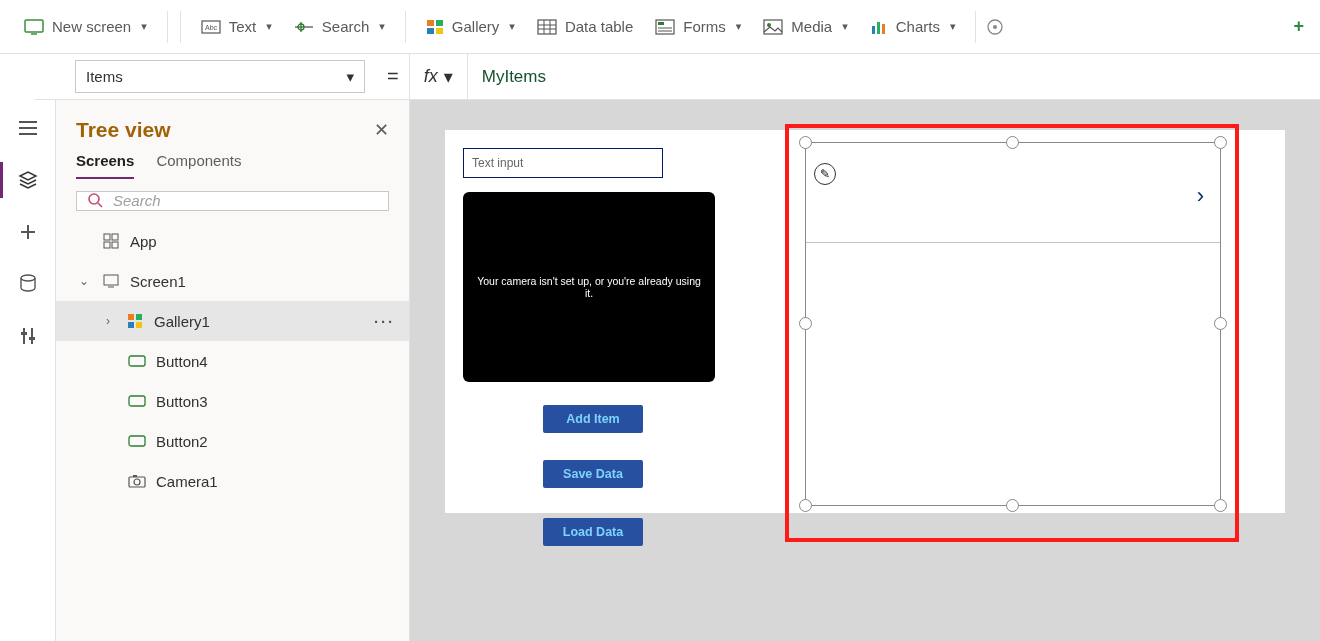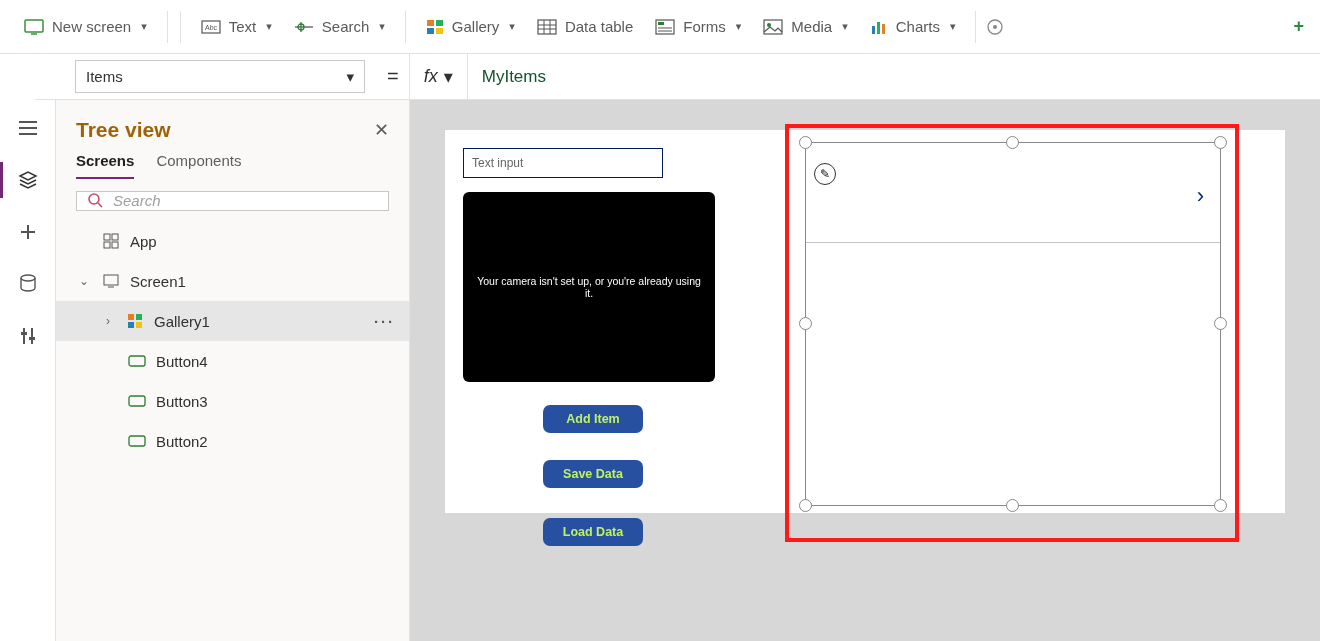--- a/index.html
+++ b/index.html
@@ -213,22 +213,22 @@
     justify-content: center;
     text-align: center;
     padding: 0 10px;
     border-radius: 6px;
   }
   .app-btn {
     position: absolute;
     left: 98px;
     width: 100px; height: 28px;
     background: #2850a0;
-    color: #bef264;
-    border-radius: 7px;
+    color: #7dd3fc;
+    border-radius: 2px;
     font-size: 12.5px;
     font-weight: 600;
     display: flex;
     align-items: center;
     justify-content: center;
   }
   .btn-add { top: 275px; }
   .btn-save { top: 330px; }
   .btn-load { top: 388px; }
 
@@ -516,20 +516,30 @@
         <span>Button3</span>
       </div>
       <div class="tree-item lvl3">
         <span class="tree-icon">
           <svg width="18" height="14">
               <rect x="1" y="2" width="16" height="10" rx="2" fill="none" stroke="#2e7d32" stroke-width="1.3"></rect>
             </svg>
         </span>
         <span>Button2</span>
       </div>
+      <div class="tree-item lvl3">
+        <span class="tree-icon">
+          <svg width="18" height="14">
+              <rect x="1" y="3" width="16" height="10" rx="1" fill="none" stroke="#555" stroke-width="1.2"></rect>
+              <circle cx="9" cy="8" r="3" fill="none" stroke="#555" stroke-width="1.2"></circle>
+              <rect x="5" y="1" width="4" height="2" fill="#555"></rect>
+            </svg>
+        </span>
+        <span>Camera1</span>
+      </div>
     </div>
   </div>
 
   <div class="canvas-wrap">
     <div class="screen">
       <div class="text-input">
         <span>Text input</span>
       </div>
       <div class="camera">
         <span>Your camera isn't set up, or you're already using it.</span>

